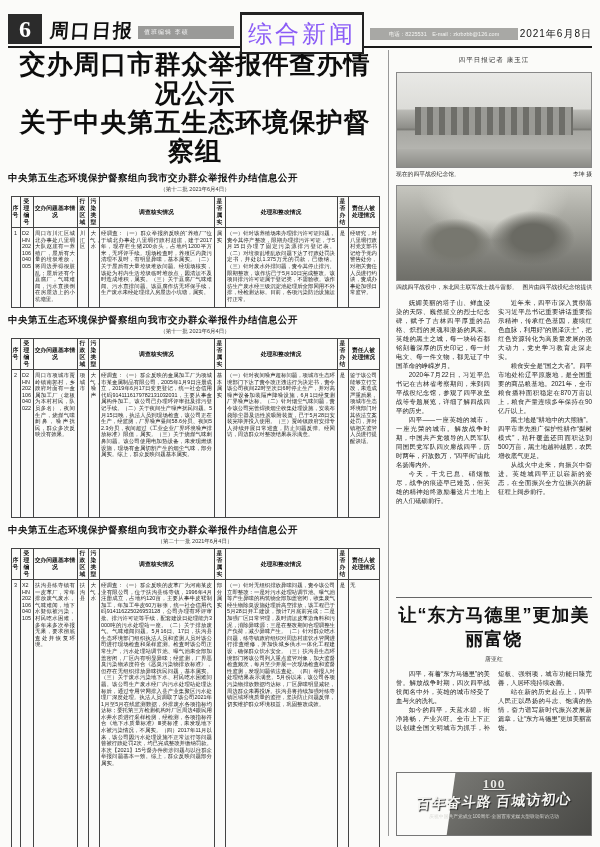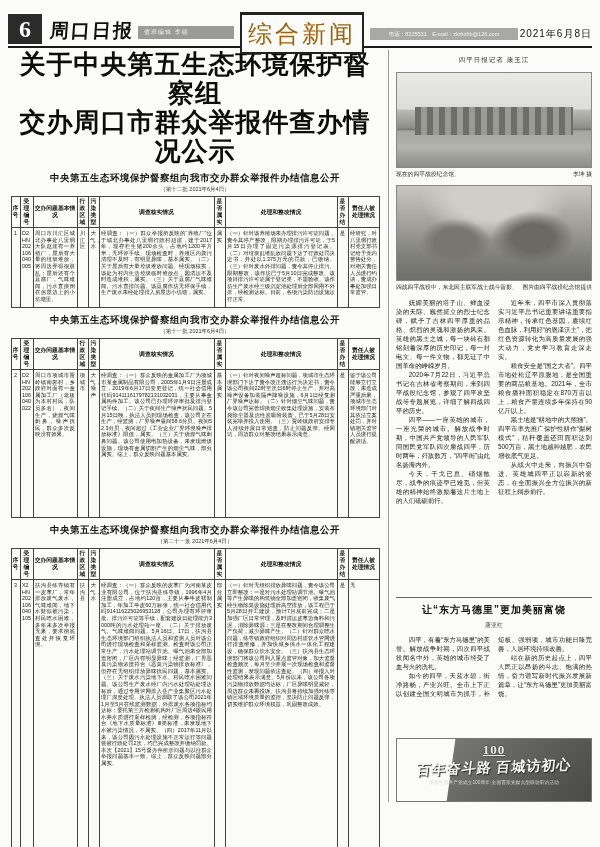--- a/index.html
+++ b/index.html
@@ -10,30 +10,30 @@
   .hdr { position:absolute; left:8px; right:8px; top:12px; height:36px; }
   .hdr-rule { position:absolute; left:8px; right:8px; top:46px; border-top:2px solid #1a1a1a; }
   .pageno { position:absolute; left:0; top:2px; width:34px; height:30px; background:#2b2b2b; color:#fff;
             font-weight:bold; font-size:24px; text-align:center; line-height:30px; font-family:"Liberation Serif", serif; }
   .masthead { position:absolute; left:42px; top:6px; font-family:"Liberation Serif", serif; font-weight:bold;
               font-size:19px; letter-spacing:2px; transform:skewX(-4deg); }
   .editorbox { position:absolute; left:130px; top:14px; width:96px; height:13px; background:#9a9a98; color:#f2f2f2;
                font-size:6px; line-height:13px; padding-left:6px; letter-spacing:1px; }
   .secbox { position:absolute; left:232px; top:0px; width:124px; height:42px; background:#fbfbf9;
             border:2px solid #222; border-top-width:3px; text-align:center; z-index:2; }
-  .secbox .t { font-family:"Liberation Serif", serif; font-size:24px; letter-spacing:3px; line-height:38px; color:#a16207; }
+  .secbox .t { font-family:"Liberation Serif", serif; font-size:24px; letter-spacing:3px; line-height:38px; color:#8b5cf6; }
   .contactbar { position:absolute; left:362px; top:16px; width:148px; height:12px; background:#a8a8a5;
                 color:#f4f4f2; font-size:5.5px; line-height:12px; text-align:center; }
   .dateline { position:absolute; right:0; top:15px; font-size:10px; font-weight:normal; letter-spacing:1px; }
 
   
   .main { position:absolute; left:8px; top:50px; width:374px; }
   .headline { text-align:center; font-weight:bold; font-size:26px; line-height:29px; letter-spacing:1px; color:#0d0d0d; }
   .tsec { margin-top:6px; }
-  .tsec .sub { text-align:center; font-weight:bold; font-size:9.5px; letter-spacing:0.5px; margin-top:4px; }
+  .tsec .sub { font-weight:bold; font-size:9.5px; letter-spacing:0.5px; margin-top:4px; }
   .tsec .batch { text-align:center; font-size:5.5px; color:#333; margin:1px 0 3px; }
   table.gov { width:368px; border-collapse:collapse; table-layout:fixed; margin:0 auto; }
   table.gov th, table.gov td { border:0.8px solid #444; vertical-align:top; font-weight:normal; }
   table.gov th { font-weight:bold; font-size:5.8px; line-height:7px; text-align:center; vertical-align:middle; padding:1px; background:#fbfbf9; }
   .cell { font-size:5.4px; line-height:6.6px; padding:2px 1.5px; text-align:justify; overflow:hidden;
           word-break:break-all; color:#1c1c1c; }
   .cell.ctr { text-align:center; }
   .rowclip1 .cell { height:79px; }
   .rowclip2 .cell { height:147px; }
   .rowclip3 .cell { height:358px; }
@@ -51,21 +51,21 @@
       linear-gradient(180deg,#b0b0ab,#8c8c87); }
   .photo2 { background:
       radial-gradient(60px 40px at 30% 60%, #77776f 0 35%, transparent 60%),
       radial-gradient(70px 45px at 70% 55%, #6a6a63 0 30%, transparent 60%),
       radial-gradient(100px 60px at 50% 10%, #cfcfc8 0 40%, transparent 75%),
       linear-gradient(180deg,#c6c6bf 0%,#9d9d96 45%,#80807a 75%,#6f6f69 100%); }
   .cap { display:flex; justify-content:space-between; font-size:5.8px; color:#222; margin:2px 0 6px; }
   .hero-body { column-count:2; column-gap:8px; column-rule:none; height:292px; overflow:hidden; margin-top:2px; }
   .hero-body p, .a2-body p { font-size:6.4px; line-height:9px; text-align:justify; text-indent:2em; color:#1b1b1b; }
   .rsep { border-top:1px solid #666; margin:7px 0 5px; }
-  .a2-hl { text-align:center; font-weight:bold; font-size:10px; letter-spacing:1px; color:#111; }
+  .a2-hl { text-align:center; font-weight:bold; font-size:18px; letter-spacing:1px; color:#111; }
   .a2-by { text-align:center; font-size:6px; color:#444; margin:4px 0 5px; }
   .a2-body { column-count:2; column-gap:8px; height:96px; overflow:hidden; }
 
   
   .banner { position:relative; width:196px; height:64px; margin-top:7px; overflow:hidden; border:0.5px solid #777;
             background:
               linear-gradient(115deg,#9a9a96 0%,#6f6f6b 30%,#55555২ 31%,#5a5a57 60%,#474744 100%),
               linear-gradient(115deg,#8c8c88,#4b4b48); }
   .banner .flag { position:absolute; right:-20px; top:-18px; width:160px; height:110px;
                   background:linear-gradient(125deg,#7d7d79 0%,#5e5e5a 45%,#3f3f3c 100%);
@@ -90,22 +90,22 @@
     <div class="contactbar">电话：8225531　E-mail：zkrbzbb@126.com</div>
     <div class="dateline">2021年6月8日</div>
   </div>
   <div class="hdr-rule"></div>
   <div class="secbox" style="position:absolute; left:240px; top:12px;">
     <div class="t">综合新闻</div>
   </div>
 
   <div class="main">
     <div class="headline">
+      <div>交办周口市群众举报件查办情况公示</div>
       <div>关于中央第五生态环境保护督察组</div>
-      <div>交办周口市群众举报件查办情况公示</div>
     </div>
 
     <div class="tsec">
       <div class="sub">中央第五生态环境保护督察组向我市交办群众举报件办结信息公开</div>
       <div class="batch">（第十二批 2021年6月4日）</div>
       <table class="gov">
         <colgroup>
             <col style="width:9px">
             <col style="width:13px">
             <col style="width:44px">

